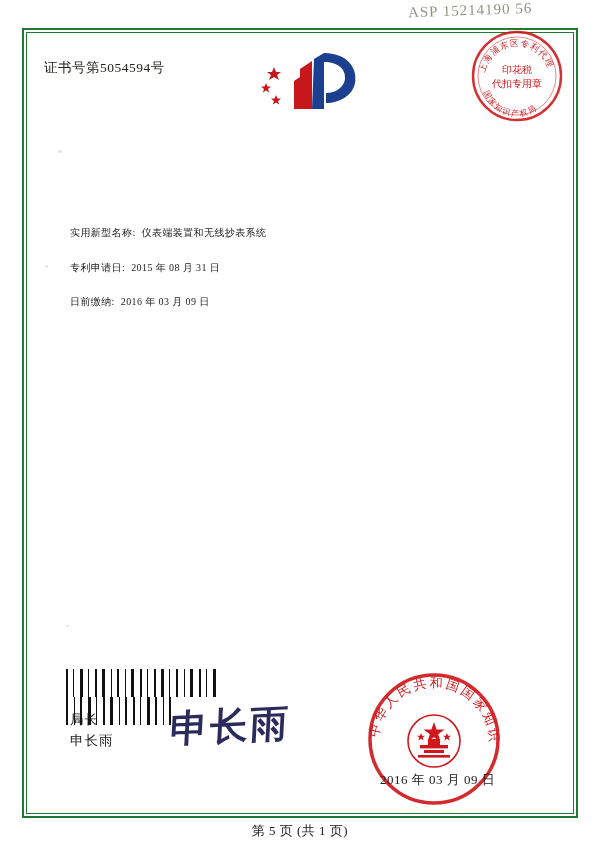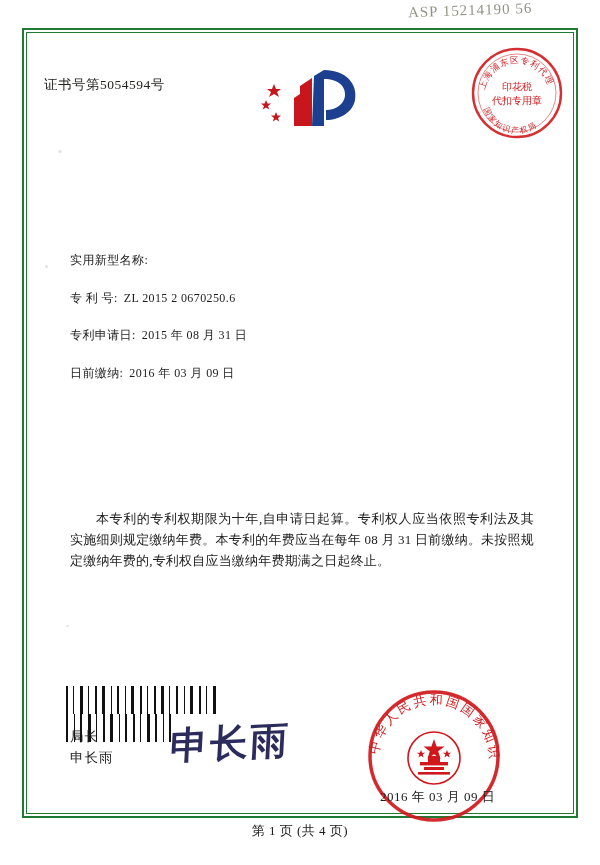--- a/index.html
+++ b/index.html
@@ -45,21 +45,21 @@
     top: 32px;
     left: 26px;
     width: 548px;
     height: 782px;
     border: 1px solid #1f7a34;
     box-sizing: border-box;
   }
 
   .page {
     position: absolute;
-    top: 28px;
+    top: 11px;
     left: 22px;
     width: 556px;
     height: 731px;
     box-sizing: border-box;
   }
 
   
   .serial {
     position: absolute;
     top: 48px;
@@ -104,24 +104,23 @@
   .fields {
     position: absolute;
     top: 215px;
     left: 48px;
     width: 470px;
   }
   .field-row {
     display: flex;
     align-items: baseline;
     margin-bottom: 20.5px;
-    font-size: 12px;
+    font-size: 10px;
     color: #1c1c1c;
     letter-spacing: .4px;
-    margin-top: 9px;
   }
   .field-label {
     white-space: nowrap;
   }
   .field-value {
     margin-left: 6px;
     white-space: nowrap;
   }
 
   
@@ -263,37 +262,33 @@
       <text font-size="8" fill="#d0181c" font-family="'Liberation Serif',serif" letter-spacing="1.4">
         <textPath href="#sealTopArcB" startOffset="10%">国家知识产权局</textPath>
       </text>
     </svg>
   </div>
 
 
   <div class="fields">
     <div class="field-row">
       <span class="field-label">实用新型名称:</span>
-    </div>
-    <div class="field-row">
-      <span class="field-label">专 利 号:</span>
-      <span class="field-value">ZL 2015 2 0670250.6</span>
+      <span class="field-value">仪表端装置和无线抄表系统</span>
     </div>
     <div class="field-row">
       <span class="field-label">专利申请日:</span>
       <span class="field-value">2015 年 08 月 31 日</span>
     </div>
     <div class="field-row">
       <span class="field-label">日前缴纳:</span>
       <span class="field-value">2016 年 03 月 09 日</span>
     </div>
   </div>
 
   <div class="body-text">
-    <p>本专利的专利权期限为十年,自申请日起算。专利权人应当依照专利法及其实施细则规定缴纳年费。本专利的年费应当在每年 08 月 31 日前缴纳。未按照规定缴纳年费的,专利权自应当缴纳年费期满之日起终止。</p>
   </div>
 
   <div class="barcode">
     <span style="width:2px"></span><span style="width:1px;background:#fff"></span>
     <span style="width:1px"></span><span style="width:2px;background:#fff"></span>
     <span style="width:3px"></span><span style="width:1px;background:#fff"></span>
     <span style="width:1px"></span><span style="width:2px;background:#fff"></span>
     <span style="width:2px"></span><span style="width:1px;background:#fff"></span>
     <span style="width:3px"></span><span style="width:2px;background:#fff"></span>
     <span style="width:1px"></span><span style="width:1px;background:#fff"></span>
@@ -351,13 +346,13 @@
         <rect x="-10" y="9" width="20" height="3" fill="#d0181c"></rect>
         <rect x="-6" y="-2" width="12" height="6" fill="#d0181c"></rect>
         <rect x="-16" y="14" width="32" height="2.6" fill="#d0181c"></rect>
       </g>
     </svg>
   </div>
   <div class="seal-date">2016 年 03 月 09 日</div>
 
 </div>
 
-<div class="footer">第 1 页 (共 4 页)</div>
+<div class="footer">第 5 页 (共 1 页)</div>
 
 </body></html>

